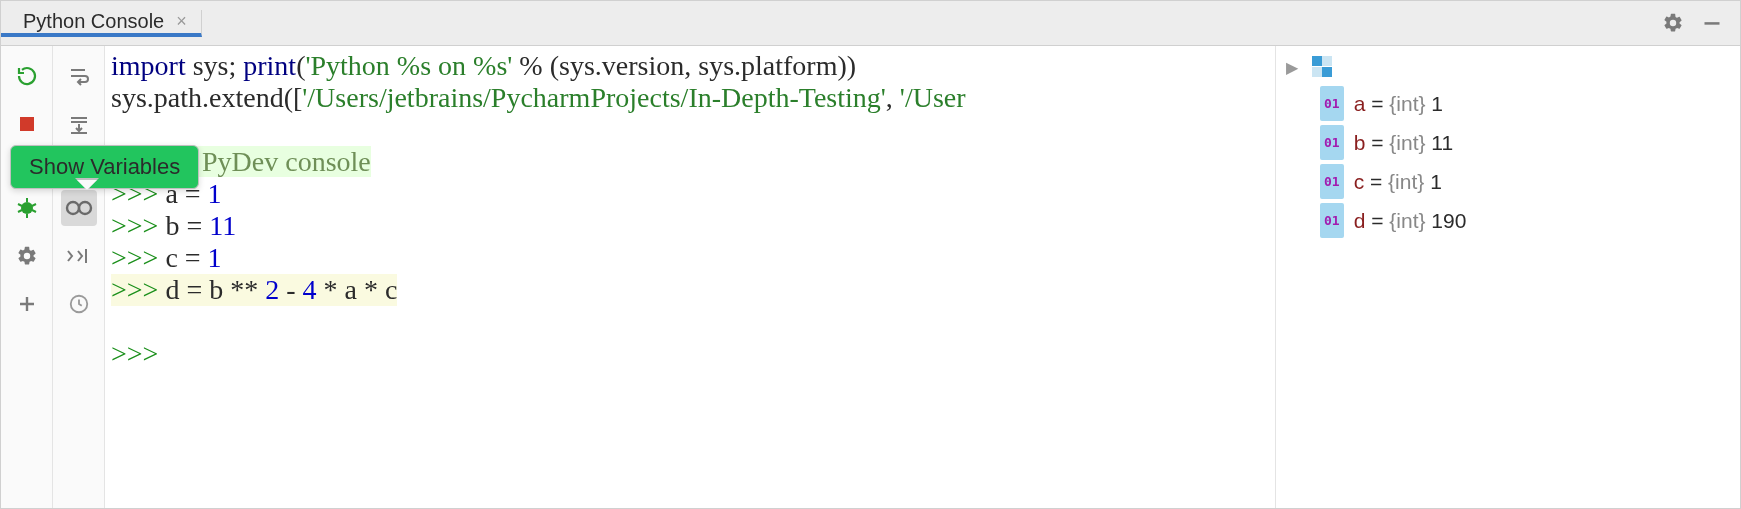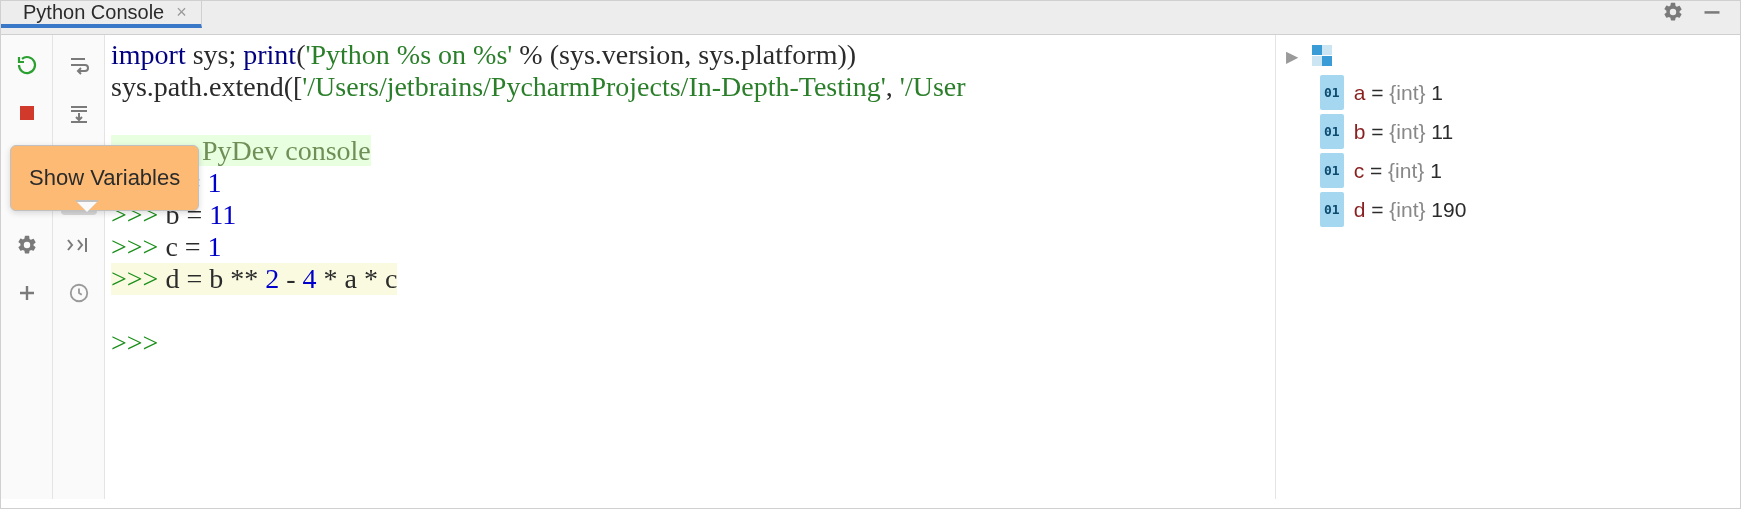--- a/index.html
+++ b/index.html
@@ -6,25 +6,25 @@
 body {
   font-family: -apple-system, "Helvetica Neue", Arial, sans-serif;
   font-size: 16px;
   background: #fff;
   width: 1741px;
   height: 509px;
   overflow: hidden;
   border: 1px solid #d0d0d0;
 }
 .header {
-  height: 34px;
+  height: 45px;
   background: #ededed;
   border-bottom: 1px solid #d0d0d0;
   display: flex;
-  align-items: flex-start;
+  align-items: center;
   position: relative;
 }
 .tab {
   display: flex;
   align-items: center;
   padding: 0 14px 0 22px;
   background: #ededed;
   border-right: 1px solid #d0d0d0;
   border-bottom: 4px solid #3a79c7;
   position: relative;
@@ -118,40 +118,40 @@
 .group-icon .on { background:#3a9cd6; }
 .group-icon .dim { background:#cbe5f3; }
 .var-row {
   display:flex;
   align-items:center;
   gap:10px;
   padding: 2px 0 2px 34px;
 }
 .var-badge {
   background:#a5d7f0;
-  color:#0c4a6e;
+  color:#a21caf;
   font-size:13px;
   font-weight:600;
   padding: 10px 4px;
   border-radius:2px;
   font-family: Menlo, Consolas, monospace;
 }
 .var-name { color:#8a1f1f; }
 .var-type { color:#888; }
 .var-eq { color:#2b2b2b; }
 .var-val { color:#2b2b2b; }
 
 .tooltip {
   position: absolute;
   top: 145px;
   left: 10px;
-  background: #fdba74;
+  background: #22c55e;
   border: 1px solid #c0c0c0;
   border-radius: 6px;
-  padding: 19px 18px;
+  padding: 8px 18px;
   font-size: 22px;
   color: #2b2b2b;
   box-shadow: 0 2px 6px rgba(0,0,0,0.15);
   z-index: 100;
 }
 .tooltip::after {
   content:"";
   position:absolute;
   bottom:-12px;
   left:66px;

